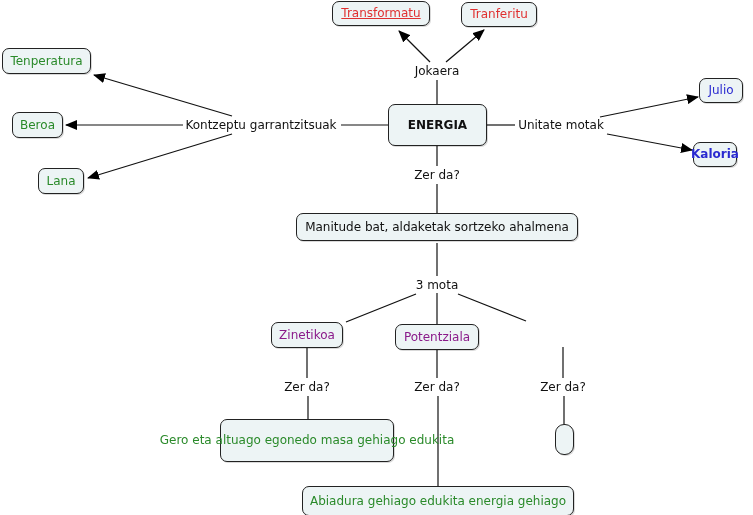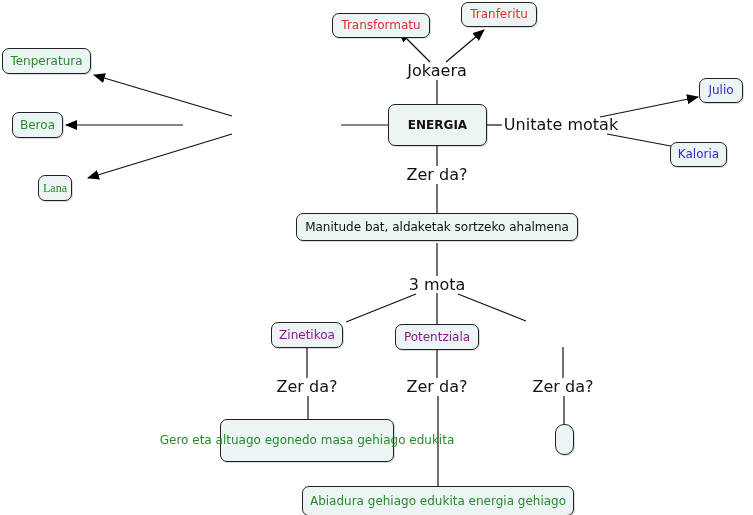--- a/index.html
+++ b/index.html
@@ -1,19 +1,19 @@
 <!DOCTYPE html>
 <html><head>
 <meta charset="utf-8">
 <style>
   html,body{margin:0;padding:0;background:#fff;}
   #stage{position:relative;width:753px;height:515px;overflow:hidden;background:#fff;font-family:"DejaVu Sans","Liberation Sans",sans-serif;}
   svg#links{position:absolute;left:0;top:0;width:753px;height:515px;}
   .node{position:absolute;box-sizing:border-box;border:1px solid #222;border-radius:7px;background:#edf4f5;font-size:12px;display:flex;align-items:center;justify-content:center;text-align:center;line-height:17px;white-space:nowrap;box-shadow:1px 1px 0 rgba(0,0,0,0.15);}
-  .lbl{position:absolute;font-size:16px;color:#111;background:#fff;white-space:nowrap;line-height:14px;padding:0 2px;transform:translate(-50%,-50%);}
+  .lbl{position:absolute;font-size:12px;color:#111;background:#fff;white-space:nowrap;line-height:14px;padding:0 2px;transform:translate(-50%,-50%);}
   .red{color:#e03030;}
   .green{color:#2a8a2a;}
   .blue{color:#2a2ad0;}
   .purple{color:#8a1a8a;}
   .black{color:#111;}
   .bold{font-weight:bold;}
 </style>
 </head>
 <body>
 
@@ -49,49 +49,50 @@
       <line x1="307" y1="348" x2="307" y2="378"></line>
       <line x1="308" y1="396" x2="308" y2="419"></line>
       <line x1="437" y1="350" x2="437" y2="378"></line>
       <line x1="438" y1="396" x2="438" y2="486"></line>
       <line x1="563" y1="347" x2="563" y2="378"></line>
       <line x1="564" y1="396" x2="564" y2="424"></line>
     </g>
   </svg>
 
   <span class="lbl" style="left:437px;top:71px;">Jokaera</span>
+  <span class="lbl" style="left:261px;top:125px;">Kontzeptu garrantzitsuak</span>
   <span class="lbl" style="left:561px;top:125px;">Unitate motak</span>
   <span class="lbl" style="left:437px;top:175px;">Zer da?</span>
   <span class="lbl" style="left:437px;top:285px;">3 mota</span>
   <span class="lbl" style="left:307px;top:387px;">Zer da?</span>
   <span class="lbl" style="left:437px;top:387px;">Zer da?</span>
   <span class="lbl" style="left:563px;top:387px;">Zer da?</span>
 
   <div class="node black bold" style="left:388px;top:104px;width:99px;height:42px;">
     <span>ENERGIA</span>
   </div>
-  <div class="node red" style="left:332px;top:13px;width:98px;height:25px;">
+  <div class="node red" style="left:332px;top:1px;width:98px;height:25px;text-decoration:underline;">
     <span>Transformatu</span>
   </div>
   <div class="node green" style="left:2px;top:48px;width:89px;height:26px;">
     <span>Tenperatura</span>
   </div>
   <div class="node red" style="left:461px;top:2px;width:76px;height:25px;">
     <span>Tranferitu</span>
   </div>
   <div class="node green" style="left:12px;top:112px;width:51px;height:26px;">
     <span>Beroa</span>
   </div>
-  <div class="node green" style="left:38px;top:175px;width:34px;height:26px;font-family:Liberation Serif, serif;">
+  <div class="node green" style="left:38px;top:168px;width:46px;height:26px;">
     <span>Lana</span>
   </div>
   <div class="node blue" style="left:699px;top:78px;width:44px;height:25px;">
     <span>Julio</span>
   </div>
-  <div class="node blue" style="left:670px;top:142px;width:57px;height:25px;">
+  <div class="node blue" style="left:693px;top:142px;width:44px;height:25px;font-weight:bold;">
     <span>Kaloria</span>
   </div>
   <div class="node black" style="left:296px;top:213px;width:282px;height:28px;">
     <span>Manitude bat, aldaketak sortzeko ahalmena</span>
   </div>
   <div class="node purple" style="left:271px;top:322px;width:72px;height:26px;">
     <span>Zinetikoa</span>
   </div>
   <div class="node purple" style="left:395px;top:324px;width:84px;height:26px;text-align:center;">
     <span>Potentziala</span>

